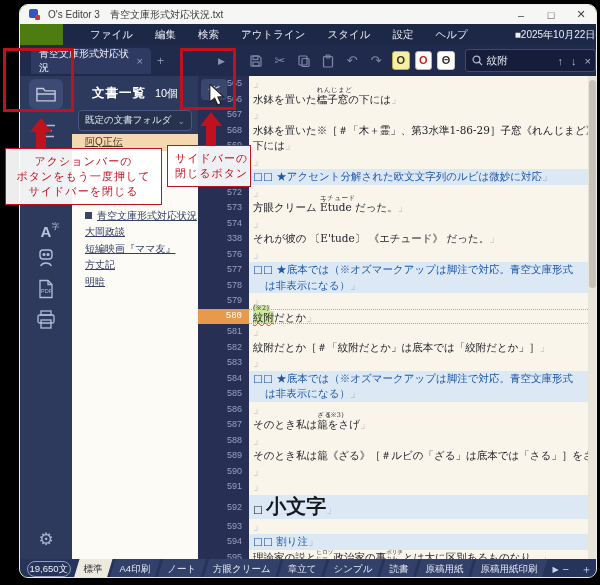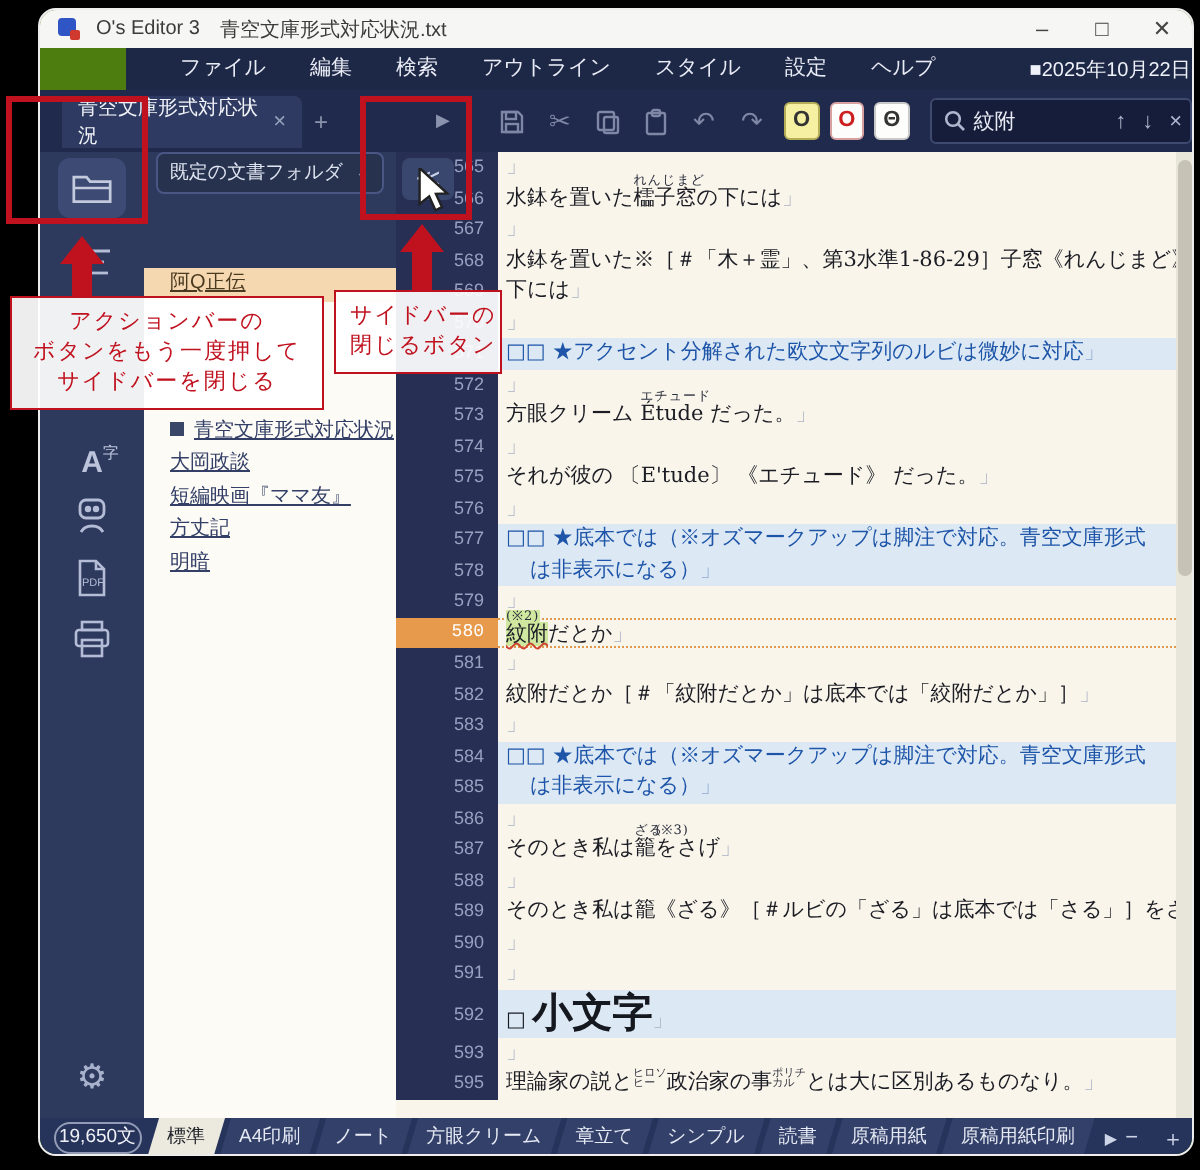--- a/index.html
+++ b/index.html
@@ -236,20 +236,24 @@
           <svg width="20" height="19" viewBox="0 0 20 19" fill="none" stroke="#b4bcd6" stroke-width="1.3">
             <rect x="5" y="1" width="10" height="4"></rect>
               <rect x="2" y="5" width="16" height="8" rx="1.5"></rect>
               <rect x="5" y="10" width="10" height="8"></rect>
           </svg>
         </div>
         <div class="gear">⚙</div>
       </div>
 
       <div class="docpanel">
+        <div class="dptitle">
+          <span class="t">文書一覧</span>
+          <span class="dpcount">10個</span>
+        </div>
         <div class="dpselect">
           <span>既定の文書フォルダ</span>
           <span class="chev">⌄</span>
         </div>
         <div class="dplist">
           <div class="dpitem selected">阿Q正伝</div>
           <div class="dpgap"></div>
           <div id="dpitems">
               <div class="dpitem"><span class="bullet"></span>青空文庫形式対応状況</div>
               <div class="dpitem">大岡政談</div>
@@ -295,21 +299,21 @@
           </div>
           <div class="line">
             <span class="num">573</span>
             <span class="body"><span class="seg">方眼クリーム </span><span class="seg">Étude<span class="rt">エチュード</span></span><span class="seg"> だった。</span><span class="ret">」</span></span>
           </div>
           <div class="line">
             <span class="num">574</span>
             <span class="body"><span class="ret">」</span></span>
           </div>
           <div class="line">
-            <span class="num">575</span>
+            <span class="num">338</span>
             <span class="body"><span class="seg">それが彼の 〔E'tude〕 《エチュード》 だった。</span><span class="ret">」</span></span>
           </div>
           <div class="line">
             <span class="num">576</span>
             <span class="body"><span class="ret">」</span></span>
           </div>
           <div class="line note">
             <span class="num">577</span>
             <span class="body"><span class="seg">□□ ★底本では（※オズマークアップは脚注で対応。青空文庫形式</span></span>
           </div>
@@ -369,20 +373,24 @@
             <span class="num">591</span>
             <span class="body"><span class="ret">」</span></span>
           </div>
           <div class="line heading">
             <span class="num">592</span>
             <span class="body"><span class="seg">□ </span><span class="seg big">小文字</span><span class="ret">」</span></span>
           </div>
           <div class="line">
             <span class="num">593</span>
             <span class="body"><span class="ret">」</span></span>
+          </div>
+          <div class="line note">
+            <span class="num">594</span>
+            <span class="body"><span class="seg">□□ 割り注</span><span class="ret">」</span></span>
           </div>
           <div class="line">
             <span class="num">595</span>
             <span class="body"><span class="seg">理論家の説と</span><span class="wari"><span>ヒロソ</span><span>ヒー</span></span><span class="seg">政治家の事</span><span class="wari"><span>ポリチ</span><span>カル</span></span><span class="seg">とは大に区別あるものなり。</span><span class="ret">」</span></span>
           </div>
         </div>
 
       <div class="vscroll">
         <div class="vthumb"></div>
       </div>

